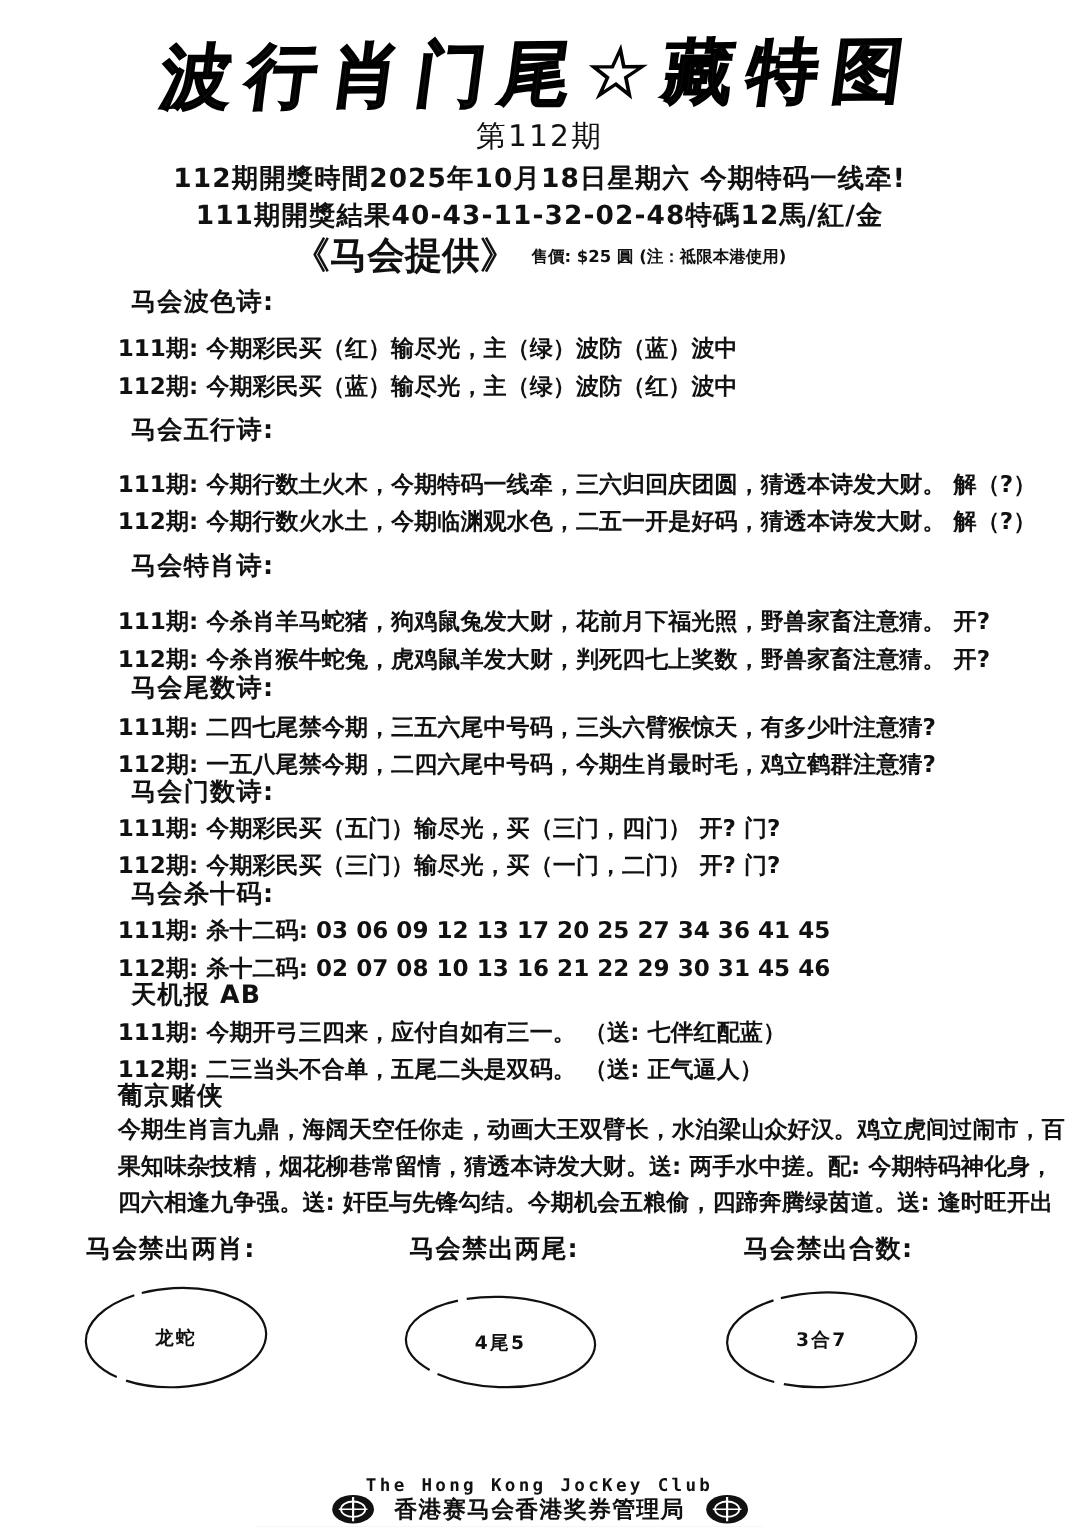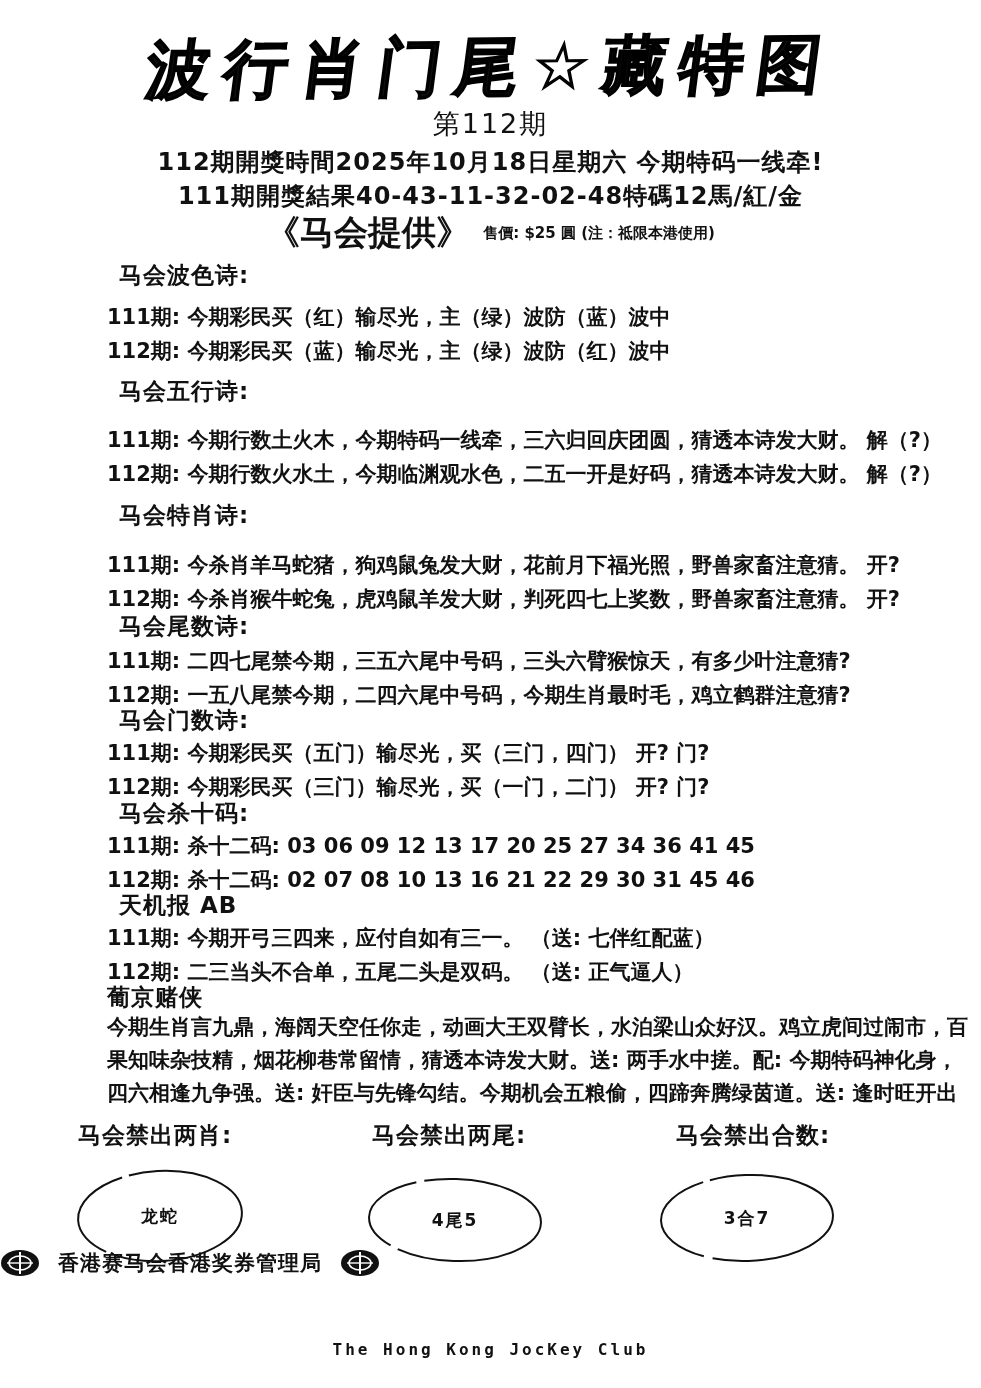--- a/index.html
+++ b/index.html
@@ -29,22 +29,22 @@
   .sec{position:absolute;left:63px;right:10px;margin-left:44px;}
   .sec-h{font-size:23px;font-weight:bold;line-height:27px;margin-left:12px;letter-spacing:1px;}
   .sec-line{font-size:21px;font-weight:bold;line-height:34px;white-space:nowrap;letter-spacing:0;}
   .pj-line{font-size:21px;font-weight:bold;line-height:33px;white-space:nowrap;}
   
   .ban-label{position:absolute;top:1120px;font-size:23px;font-weight:bold;letter-spacing:1px;}
   .oval{position:absolute;display:flex;align-items:center;justify-content:center;}
   .oval svg{position:absolute;inset:0;}
   .oval-text{position:relative;font-size:17px;font-weight:bold;letter-spacing:2px;}
   
-  .footer-row{position:absolute;top:1248px;left:0;width:100%;
-    display:flex;align-items:center;justify-content:flex-start;gap:18px;}
+  .footer-row{position:absolute;top:1357px;left:0;width:100%;
+    display:flex;align-items:center;justify-content:center;gap:18px;}
   .footer-cn{font-size:21px;font-weight:bold;letter-spacing:1px;}
   .footer-en{position:absolute;top:1340px;left:0;width:100%;text-align:center;
     font-family:"DejaVu Sans Mono","Liberation Mono",monospace;
     font-size:16px;font-weight:bold;letter-spacing:3px;}
 </style>
 </head>
 <body>
 
 <div class="doc">
 

